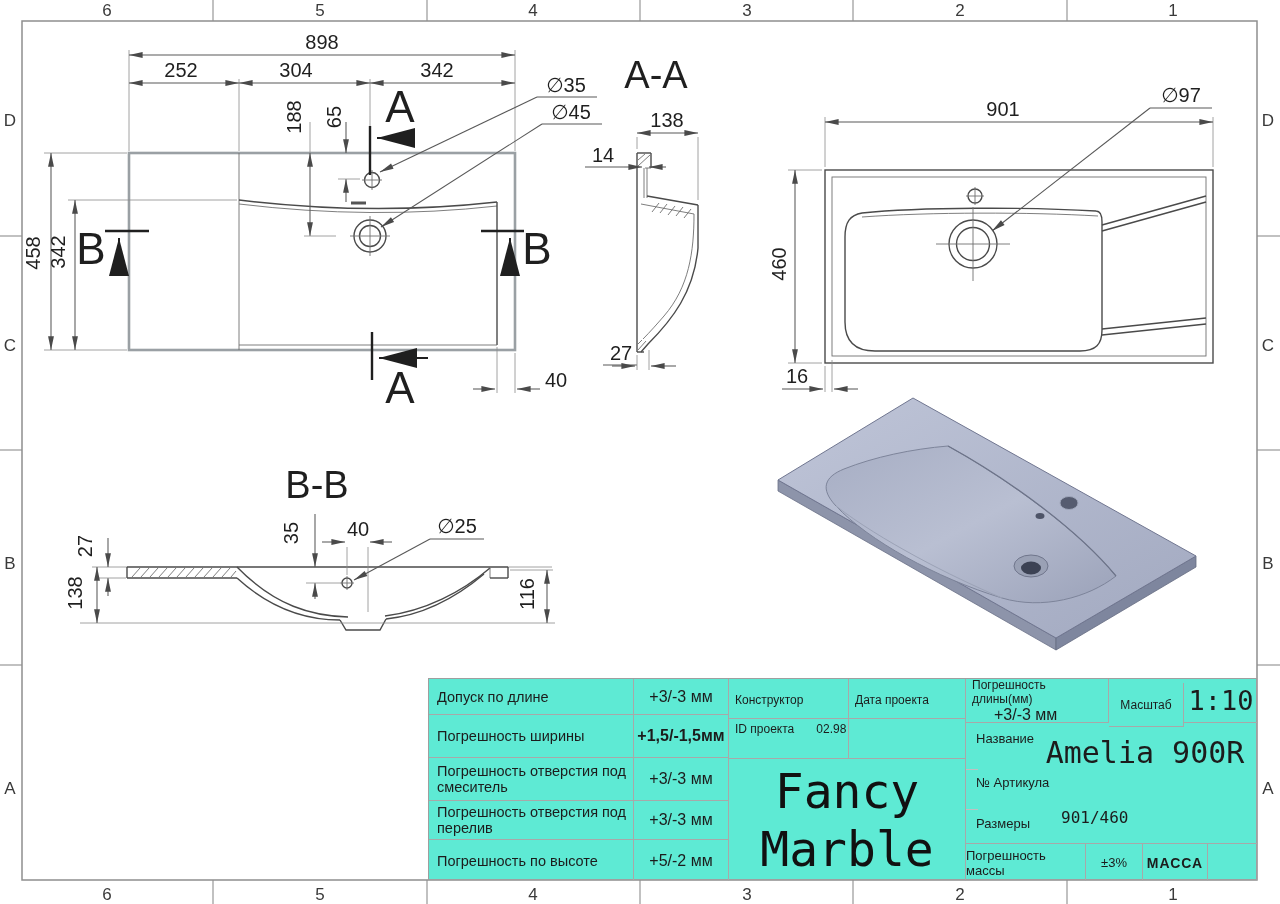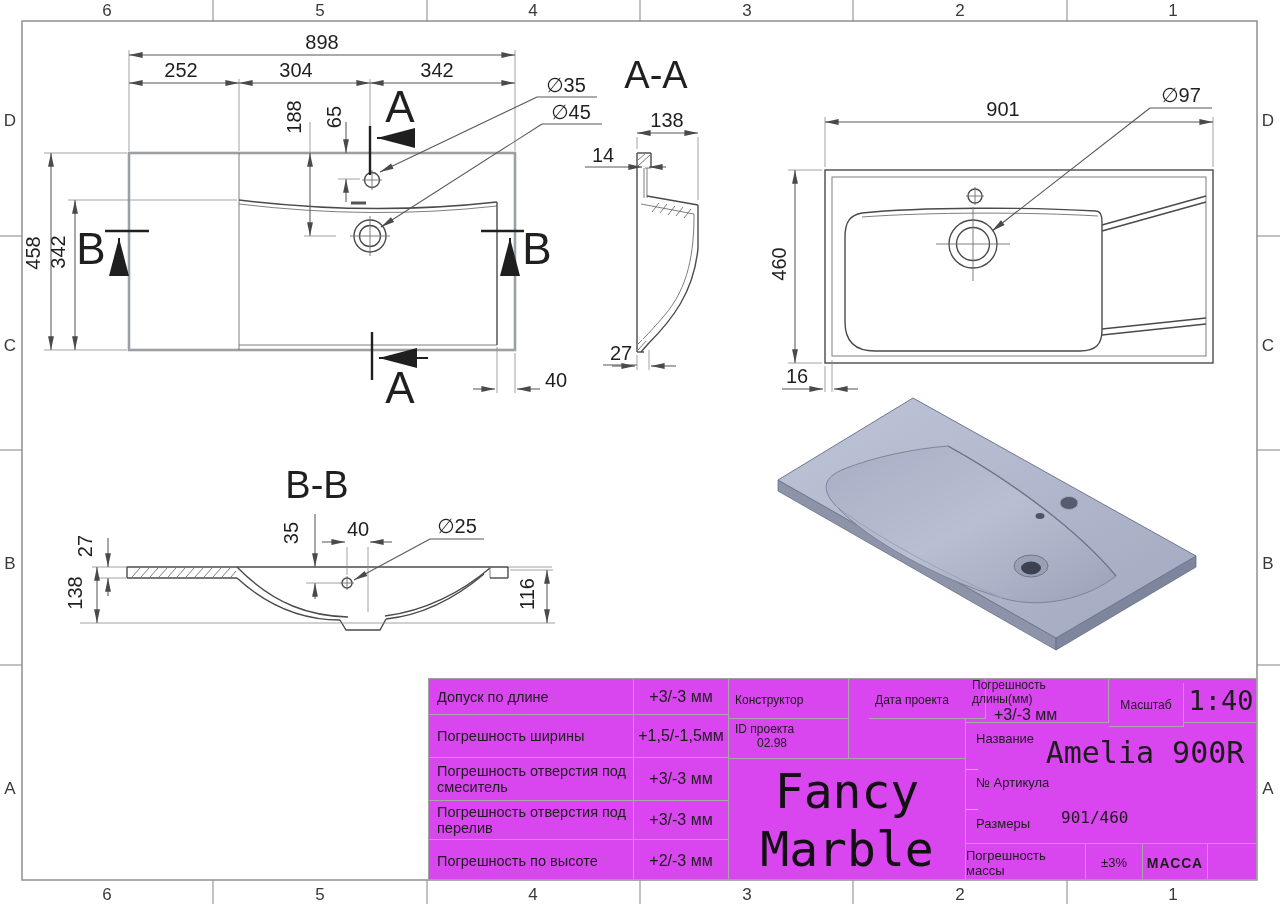--- a/index.html
+++ b/index.html
@@ -15,21 +15,21 @@
   .s2{stroke:#6f6f6f;stroke-width:0.9;fill:none;}
   .sg{stroke:#9aa0a4;stroke-width:2.6;fill:none;}
   .dm{stroke:#585858;stroke-width:1.05;fill:none;}
   .dx{stroke:#8c8c8c;stroke-width:0.8;fill:none;}
   .cut{stroke:#1f1f1f;stroke-width:2.4;fill:none;}
   .sa{stroke:#1f1f1f;stroke-width:2;fill:none;}
   .fr{stroke:#8e8e8e;stroke-width:1.5;fill:none;}
   .frt{stroke:#8e8e8e;stroke-width:1.1;}
   
   #tblock{position:absolute;left:428px;top:678px;width:829px;height:202px;
-          border:1px solid #9f9f9f;box-sizing:border-box;background:#d946ef;color:#1c1c1c;}
+          border:1px solid #9f9f9f;box-sizing:border-box;background:#5eead4;color:#1c1c1c;}
   #tblock .cell{position:absolute;box-sizing:border-box;display:flex;align-items:center;}
   #tblock .br{border-right:1px solid #a8a8a8;}
   #tblock .bb{border-bottom:1px solid #a8a8a8;}
   #tblock .bt{border-top:1px solid #a8a8a8;}
   .lbl{font-size:14.5px;line-height:16px;padding-left:8px;}
   .val{font-size:16px;justify-content:center;}
   .sm{font-size:12px;}
   .mono{font-family:"DejaVu Sans Mono", monospace;}
   .brandcell{flex-direction:column;justify-content:center;}
   .brand{font-family:"DejaVu Sans Mono", monospace;font-size:48px;line-height:58px;color:#111;}
@@ -316,46 +316,46 @@
     <ellipse cx="1040" cy="516" rx="4.5" ry="3" fill="#4e5468"></ellipse>
     <ellipse cx="1031" cy="566" rx="17" ry="11" fill="#9aa1b5" stroke="#70768c" stroke-width="1"></ellipse>
     <ellipse cx="1031" cy="568" rx="10" ry="6.5" fill="#3c4254"></ellipse>
   </g>
 </svg>
 
   <div id="tblock">
     <div class="cell lbl br bb" style="left:0;top:0;width:205px;height:36px;">Допуск по длине</div>
     <div class="cell val br bb" style="left:205px;top:0;width:95px;height:36px;">+3/-3 мм</div>
     <div class="cell lbl br bb" style="left:0;top:36px;width:205px;height:43px;">Погрешность ширины</div>
-    <div class="cell val br bb" style="left:205px;top:36px;width:95px;height:43px;">+1,5/-1,5мм</div>
+    <div class="cell val br bb" style="left:205px;top:36px;width:95px;height:43px;font-weight:bold;">+1,5/-1,5мм</div>
     <div class="cell lbl br bb" style="left:0;top:79px;width:205px;height:43px;">Погрешность отверстия под смеситель</div>
     <div class="cell val br bb" style="left:205px;top:79px;width:95px;height:43px;">+3/-3 мм</div>
     <div class="cell lbl br bb" style="left:0;top:122px;width:205px;height:39px;">Погрешность отверстия под перелив</div>
     <div class="cell val br bb" style="left:205px;top:122px;width:95px;height:39px;">+3/-3 мм</div>
     <div class="cell lbl br" style="left:0;top:161px;width:205px;height:41px;">Погрешность по высоте</div>
-    <div class="cell val br" style="left:205px;top:161px;width:95px;height:41px;">+2/-3 мм</div>
+    <div class="cell val br" style="left:205px;top:161px;width:95px;height:41px;">+5/-2 мм</div>
 
     <div class="cell sm br bb topl" style="left:300px;top:0;width:120px;height:40px;padding-left:6px;">Конструктор</div>
-    <div class="cell sm br bb topl" style="left:420px;top:0;width:117px;height:40px;padding-left:6px;margin-left:20px;">Дата проекта</div>
-    <div class="cell br bb topl" style="left:300px;top:40px;width:120px;height:40px;padding-left:6px;flex-direction:column;align-items:flex-start;">
+    <div class="cell sm br bb topl" style="left:420px;top:0;width:117px;height:40px;padding-left:6px;">Дата проекта</div>
+    <div class="cell br bb topl" style="left:300px;top:40px;width:120px;height:40px;padding-left:6px;flex-direction:row;align-items:flex-start;">
       <span class="sm">ID проекта</span>
       <span class="sm" style="padding-left:22px;">02.98</span>
     </div>
     <div class="cell br bb" style="left:420px;top:40px;width:117px;height:40px;"></div>
     <div class="cell br brandcell" style="left:300px;top:80px;width:237px;height:122px;text-align:center;">
       <div class="brand">Fancy</div>
       <div class="brand">Marble</div>
     </div>
 
     <div class="cell br bb" style="left:537px;top:0;width:143px;height:44px;flex-direction:column;align-items:flex-start;justify-content:center;padding-left:6px;">
       <span class="sm">Погрешность длины(мм)</span>
       <span style="font-size:16px;padding-left:22px;">+3/-3 мм</span>
     </div>
     <div class="cell sm br bb" style="left:680px;top:4px;width:75px;height:44px;justify-content:center;">Масштаб</div>
-    <div class="cell mono bb" style="left:755px;top:0;width:74px;height:44px;justify-content:center;font-size:27px;">1:40</div>
+    <div class="cell mono bb" style="left:755px;top:0;width:74px;height:44px;justify-content:center;font-size:27px;">1:10</div>
 
     <div class="cell" style="left:537px;top:44px;width:292px;height:120px;">
       <span style="position:absolute;left:10px;top:8px;font-size:13px;">Название</span>
       <span class="mono" style="position:absolute;left:70px;top:12px;width:218px;text-align:center;font-size:30px;">Amelia 900R</span>
       <span style="position:absolute;left:0;top:46px;width:12px;border-top:1px solid #c0c0c0;"></span>
       <span style="position:absolute;left:10px;top:52px;font-size:13px;">№ Артикула</span>
       <span style="position:absolute;left:0;top:86px;width:12px;border-top:1px solid #c0c0c0;"></span>
       <span style="position:absolute;left:10px;top:93px;font-size:13px;">Размеры</span>
       <span class="mono" style="position:absolute;left:95px;top:85px;font-size:16px;">901/460</span>
     </div>

